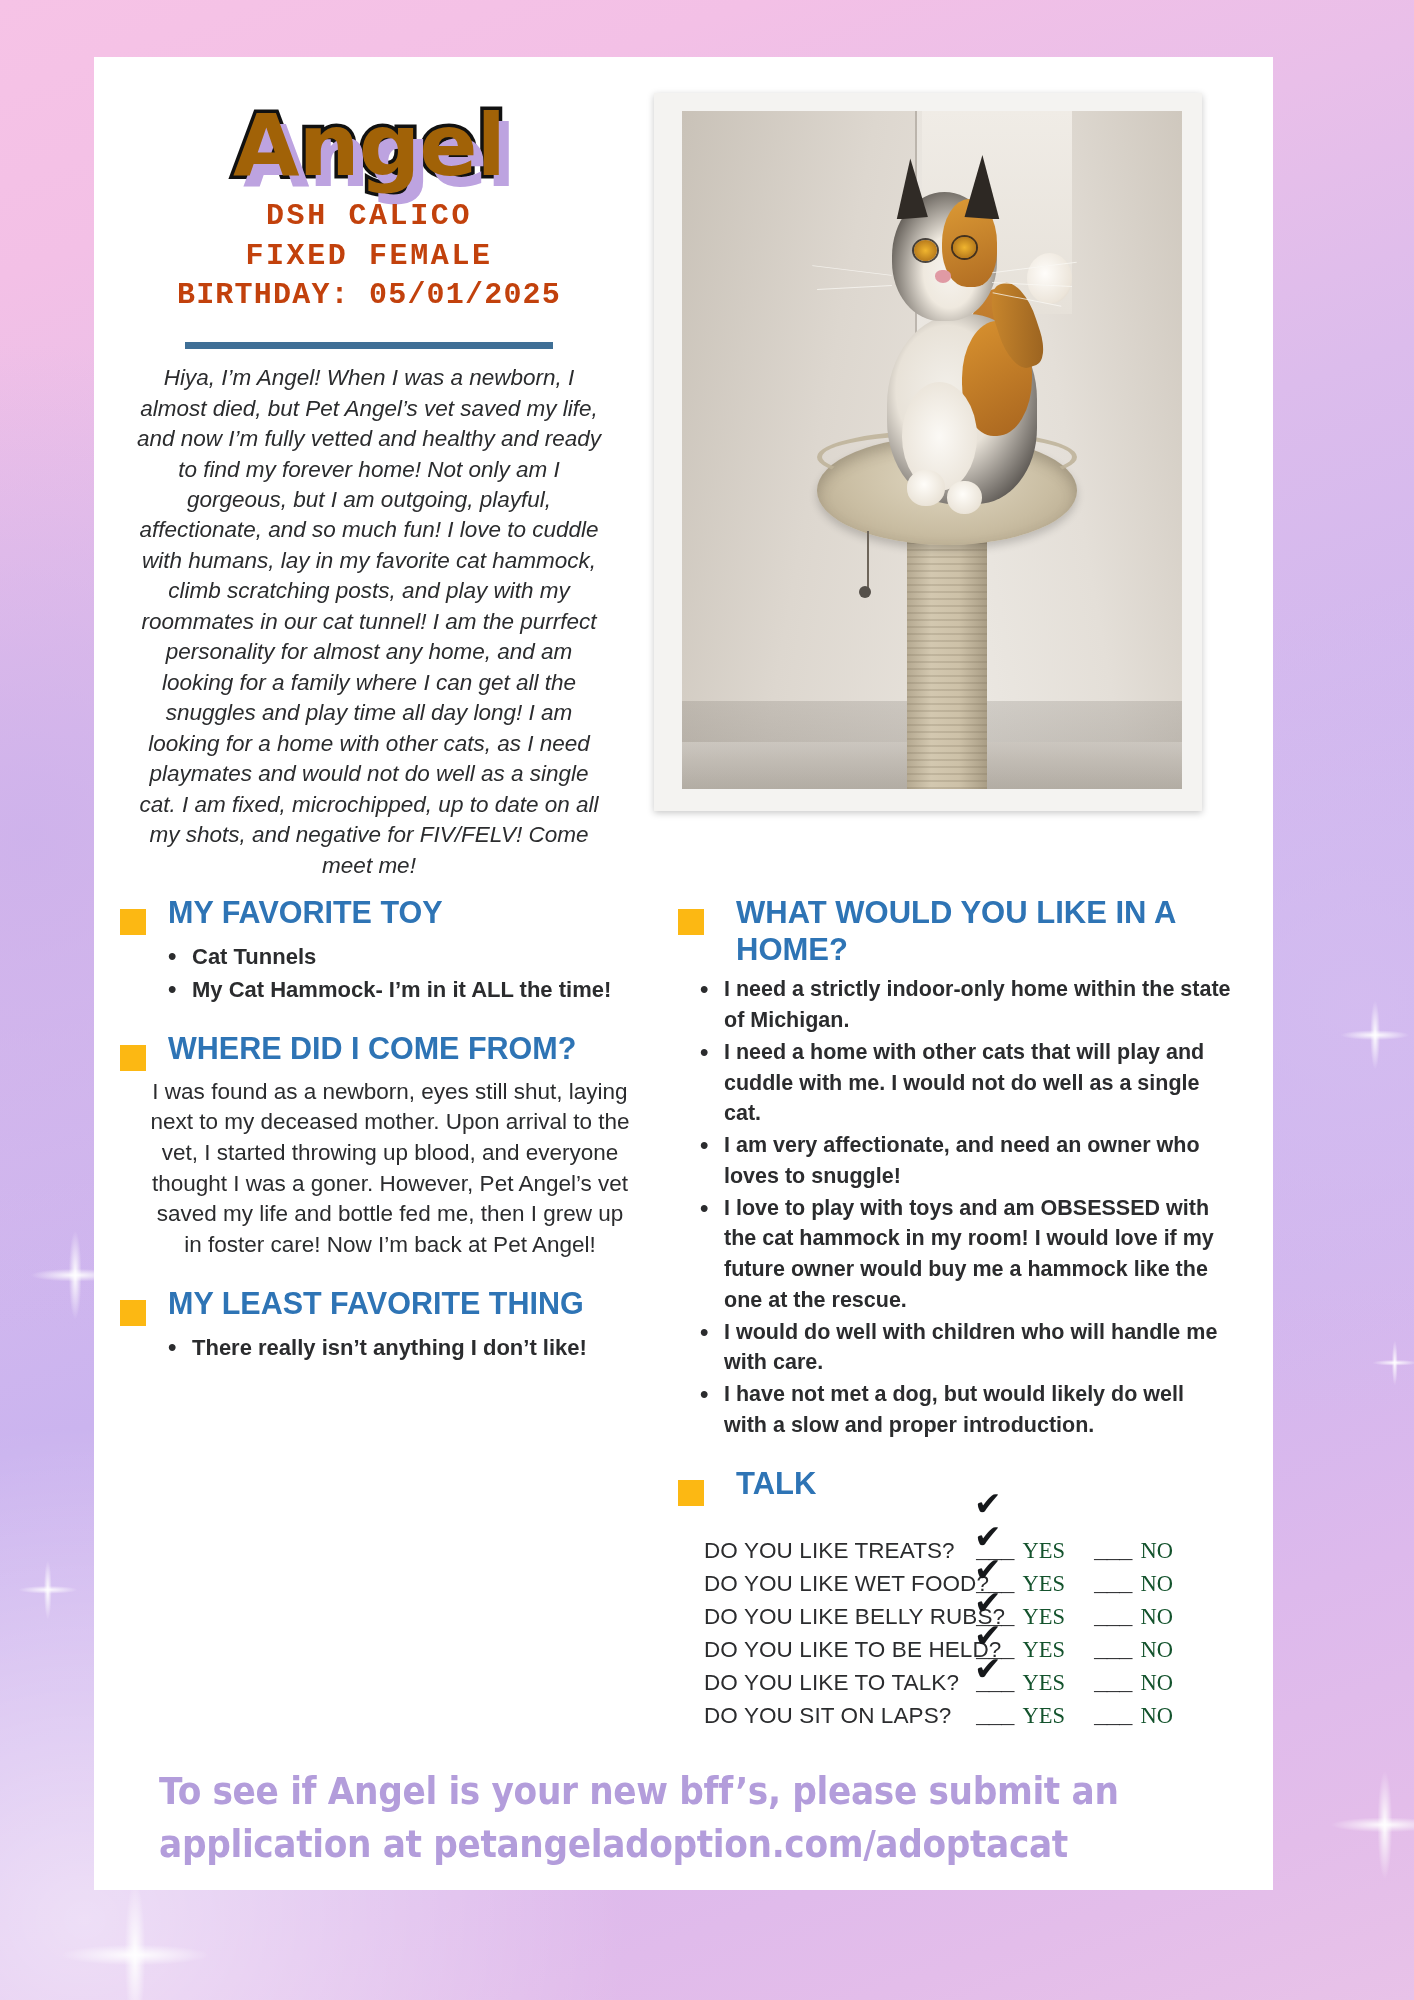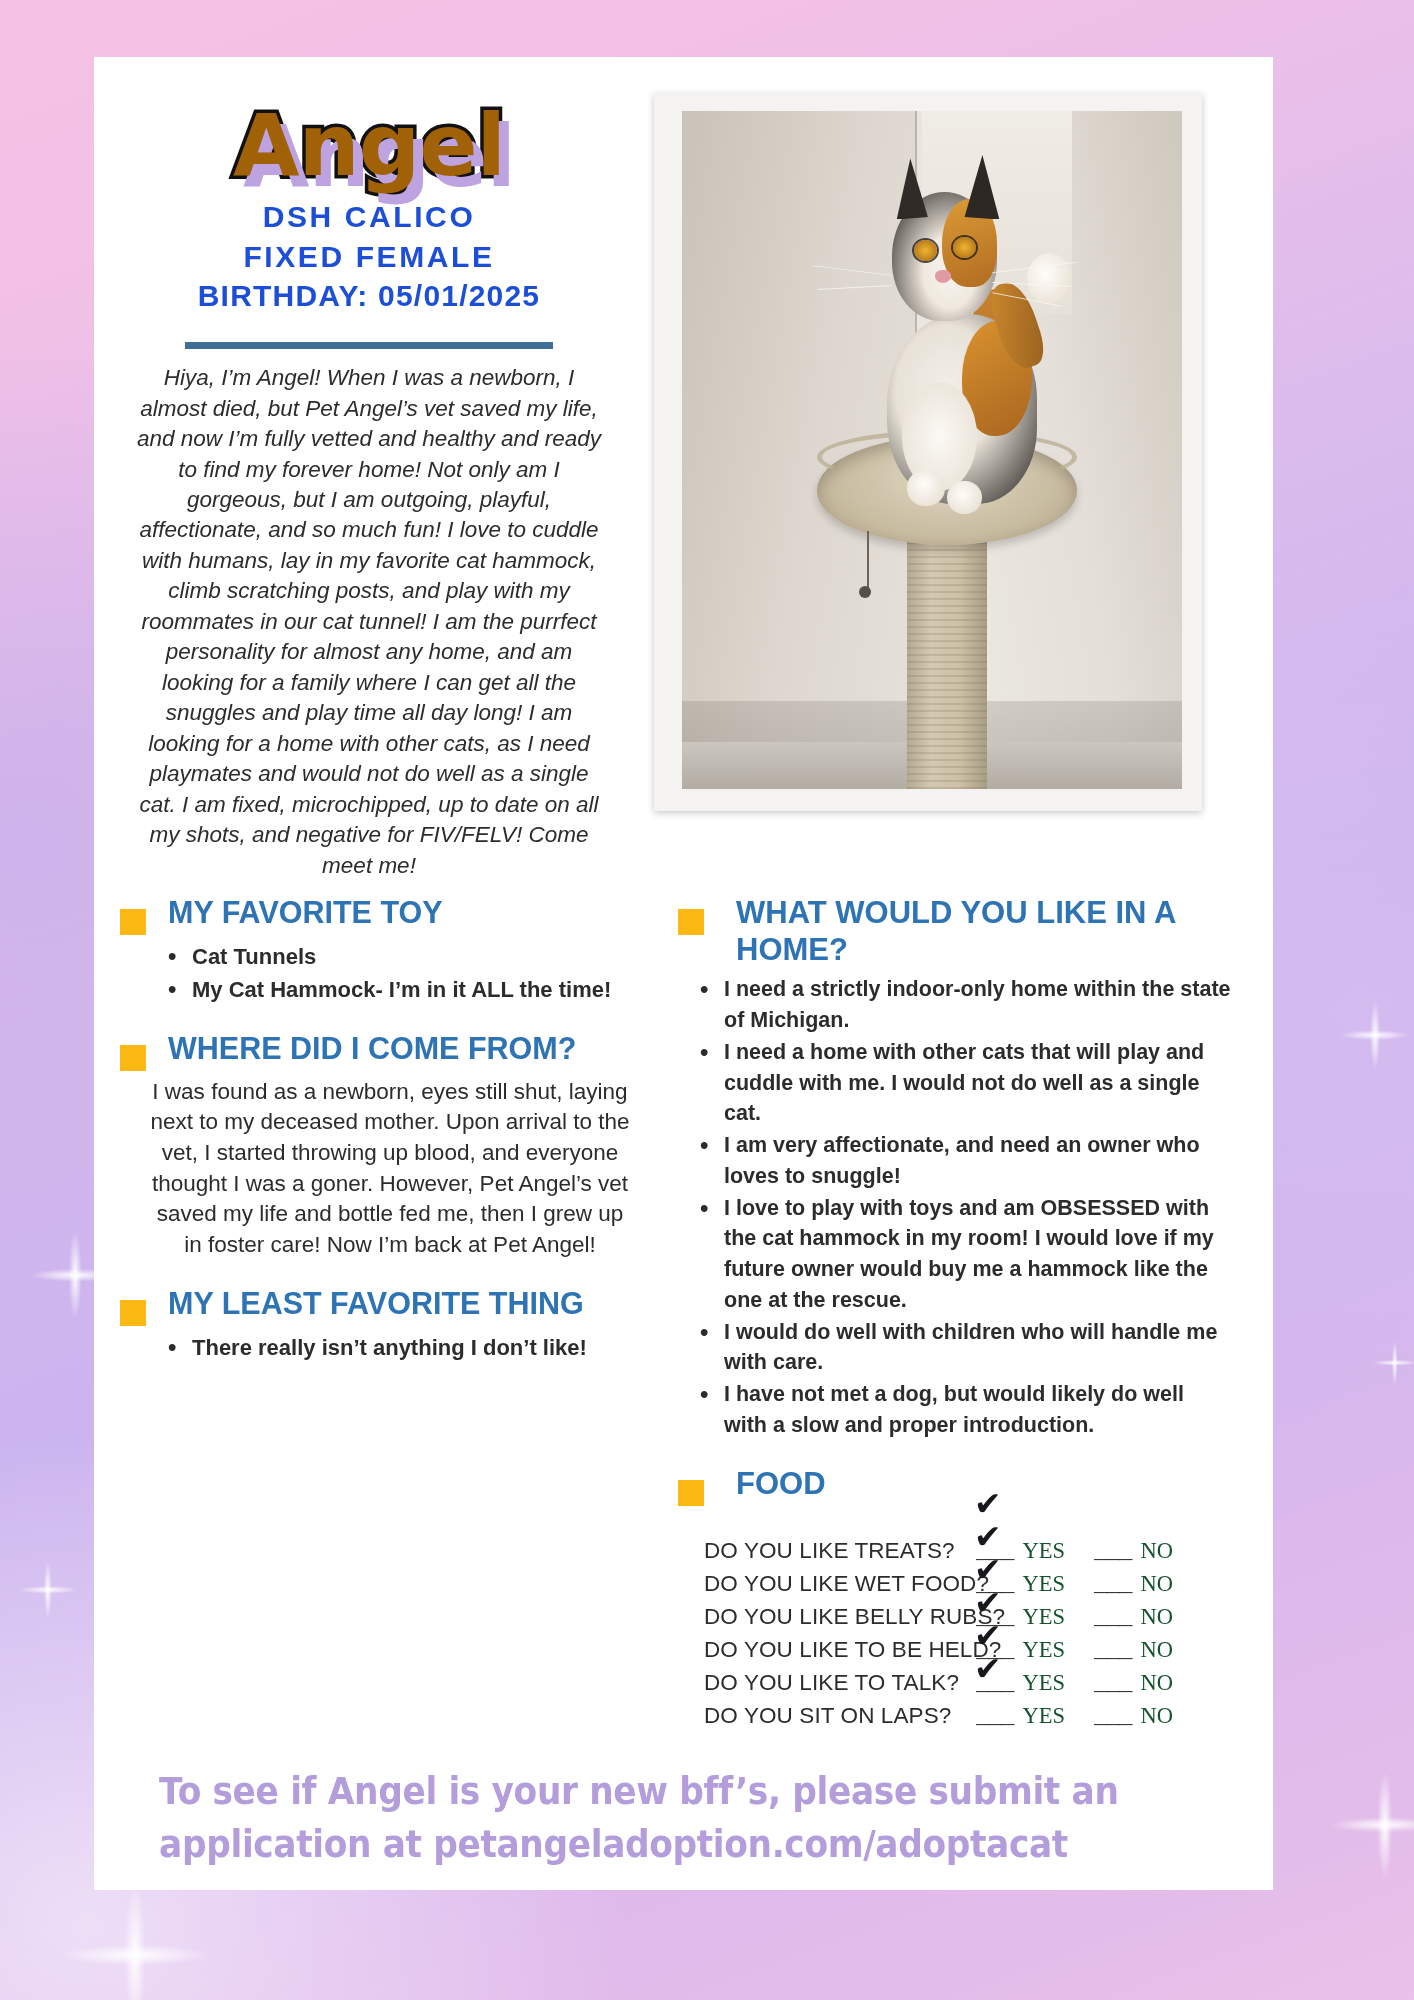--- a/index.html
+++ b/index.html
@@ -85,26 +85,26 @@
     line-height: 0.98;
     letter-spacing: -1px;
     color: #a16207;
     -webkit-text-stroke: 7px #111111;
     paint-order: stroke fill;
     text-shadow: 10px 11px 0 #bda3e0;
     margin-bottom: 6px;
   }
 
   .pet-meta {
-    font-family: Liberation Sans, sans-serif;
+    font-family: Liberation Mono, monospace;
     font-weight: bold;
     font-size: 30px;
     line-height: 1.32;
     letter-spacing: 2.6px;
-    color: #1d4ed8;
+    color: #c2410c;
     text-align: center;
     margin-top: 4px;
   }
   .pet-meta .bday { letter-spacing: 1.2px; }
 
   .divider {
     width: 368px;
     height: 7px;
     background: #3f6f96;
     margin: 26px 0 14px 0;
@@ -463,21 +463,21 @@
             <li>I am very affectionate, and need an owner who loves to snuggle!</li>
             <li>I love to play with toys and am OBSESSED with the cat hammock in my room! I would love if my future owner would buy me a hammock like the one at the rescue.</li>
             <li>I would do well with children who will handle me with care.</li>
             <li>I have not met a dog, but would likely do well with a slow and proper introduction.</li>
           </ul>
         </div>
 
         <div class="section">
           <div class="sec-head">
             <div class="bullet-sq"></div>
-            <div class="sec-title">FOOD</div>
+            <div class="sec-title">TALK</div>
           </div>
 
           <div class="faq-block">
 
             <div class="faq-row">
               <div class="faq-q">DO YOU LIKE TREATS?</div>
               <div class="faq-opt">
                 <span class="check">✔</span>
                 <span class="faq-line">___</span>
                 <span class="faq-lbl">YES</span>

